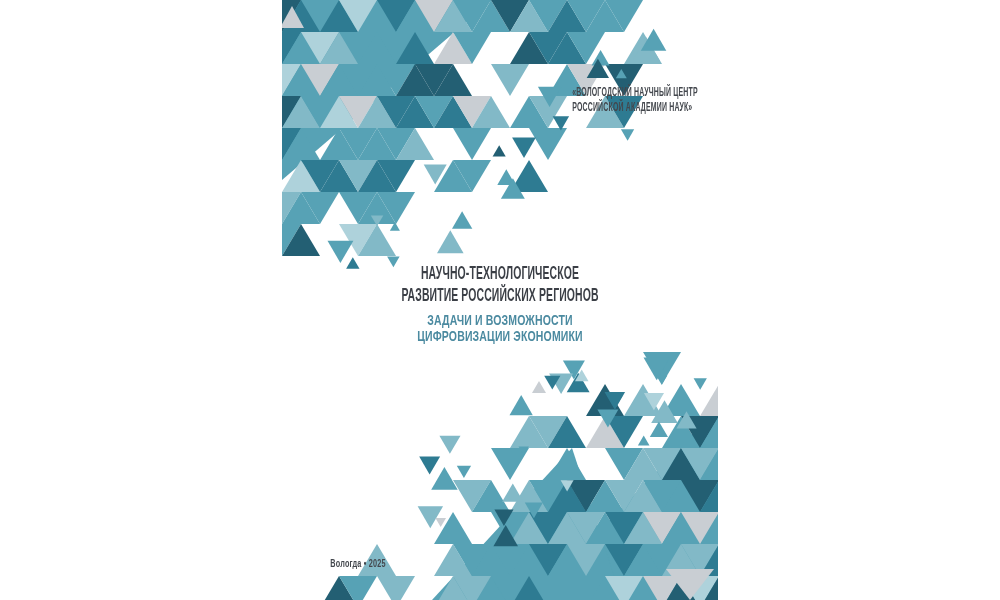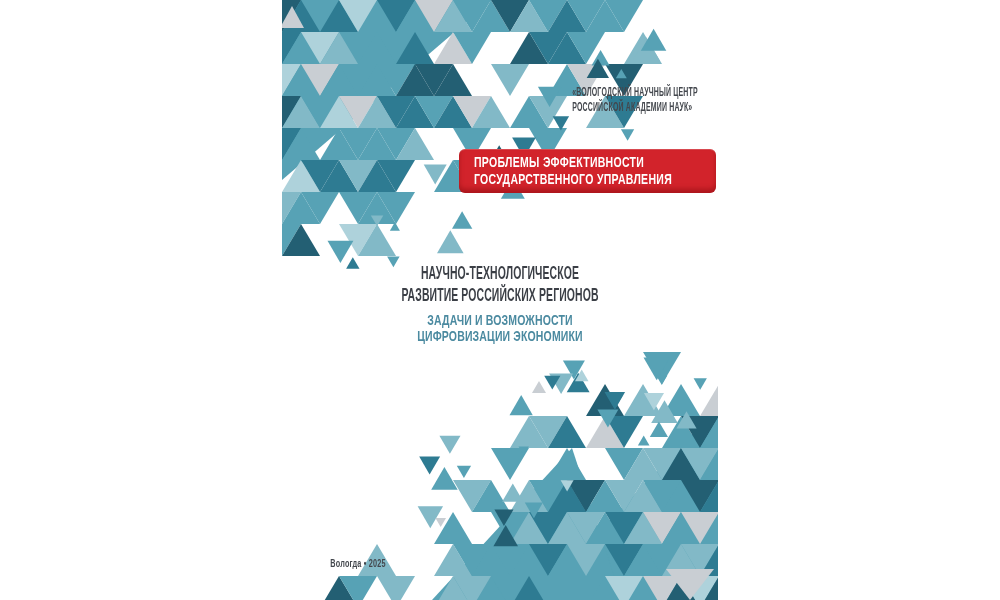--- a/index.html
+++ b/index.html
@@ -300,26 +300,20 @@
         <polygon points="394.4,428.6 414.6,428.6 404.5,411.2" fill="#82b9c7"></polygon>
         <polygon points="-2,28 10,6 22,28" fill="#c9ced3"></polygon>
         <polygon points="384,569 432,569 408,600" fill="#c9ced3"></polygon>
       </svg>
 
     <div class="publisher">
       <div>«ВОЛОГОДСКИЙ НАУЧНЫЙ ЦЕНТР</div>
       <div>РОССИЙСКОЙ АКАДЕМИИ НАУК»</div>
     </div>
 
-    <div class="banner">
-      <div class="banner-text">
-        <div>ПРОБЛЕМЫ ЭФФЕКТИВНОСТИ</div>
-        <div>ГОСУДАРСТВЕННОГО УПРАВЛЕНИЯ</div>
-      </div>
-    </div>
 
     <div class="title">
       <div>НАУЧНО-ТЕХНОЛОГИЧЕСКОЕ</div>
       <div>РАЗВИТИЕ РОССИЙСКИХ РЕГИОНОВ</div>
     </div>
 
     <div class="subtitle">
       <div>ЗАДАЧИ И ВОЗМОЖНОСТИ</div>
       <div>ЦИФРОВИЗАЦИИ ЭКОНОМИКИ</div>
     </div>

